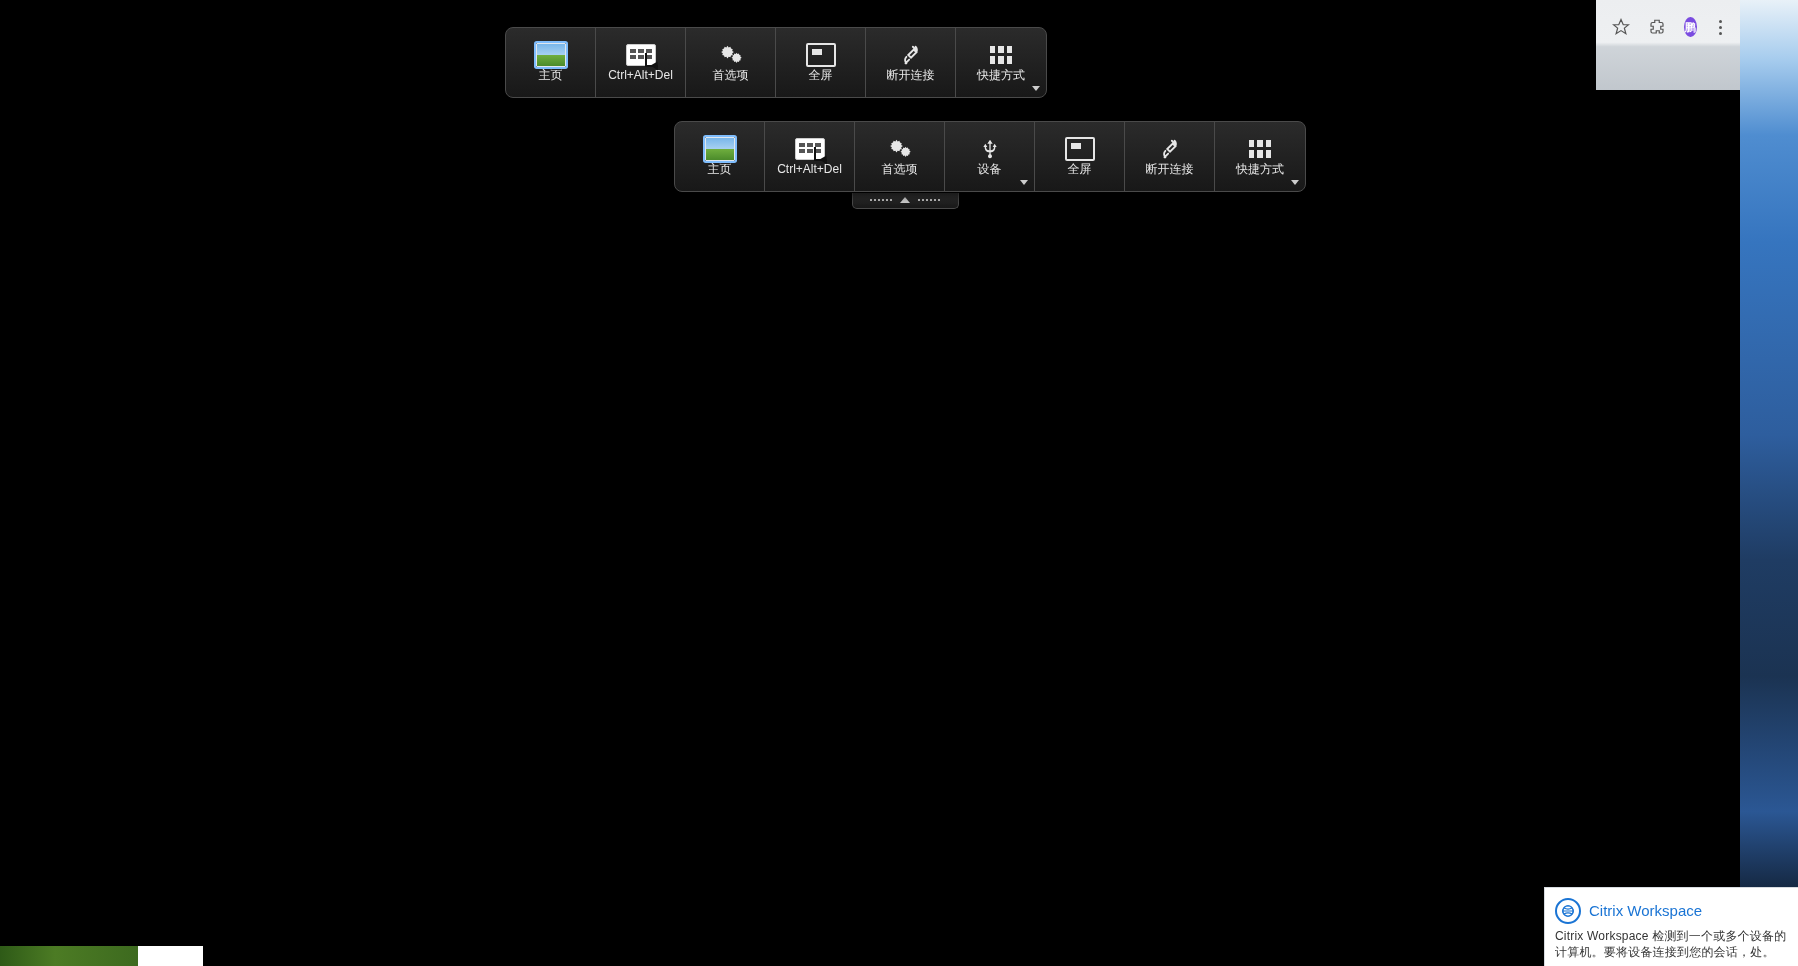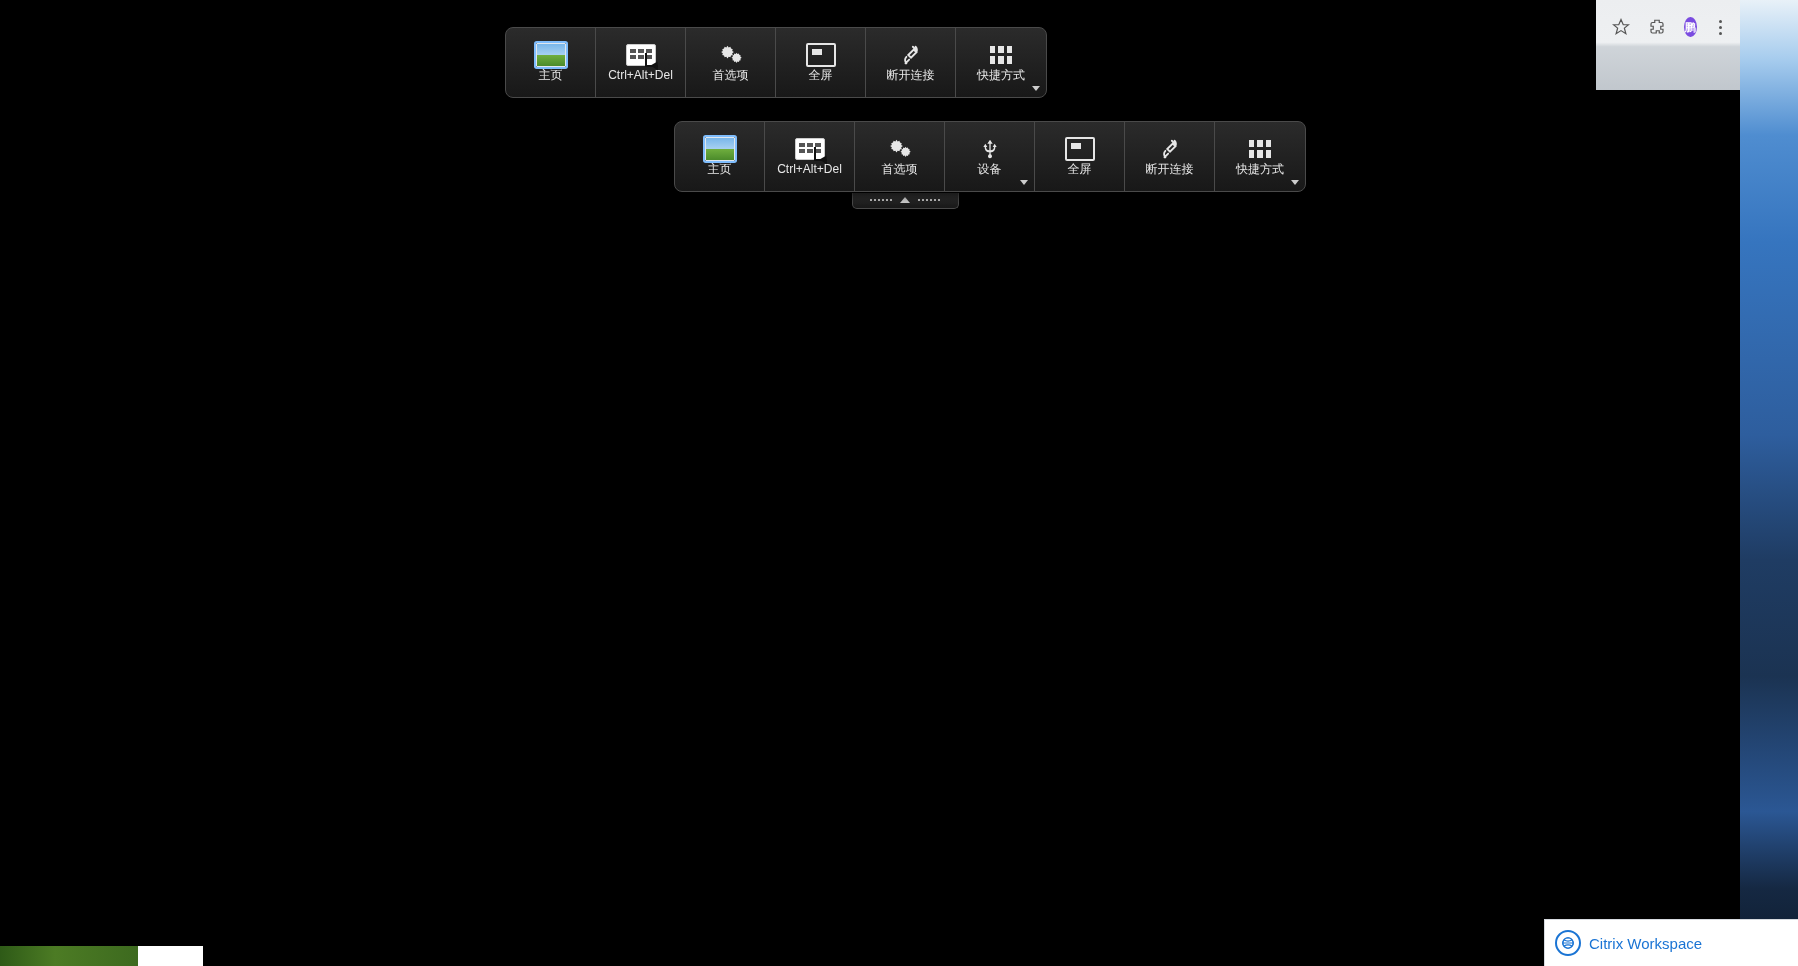--- a/index.html
+++ b/index.html
@@ -336,16 +336,17 @@
 <div class="citrix-toast">
   <div class="head">
     <div class="citrix-logo">
       <svg viewBox="0 0 24 24">
           <circle cx="12" cy="12" r="9"></circle>
           <path d="M12 3a9 9 0 0 1 0 18M12 3a9 9 0 0 0 0 18M3 12h18M5 7c4 2 10 2 14 0M5 17c4-2 10-2 14 0"></path>
         </svg>
     </div>
     <div class="citrix-title">Citrix Workspace</div>
   </div>
+  <div class="citrix-body">Citrix Workspace 检测到一个或多个设备的计算机。要将设备连接到您的会话，处。</div>
 </div>
 
 <div class="bl-sliver"></div>
 <div class="bl-paper"></div>
 
 </body></html>

